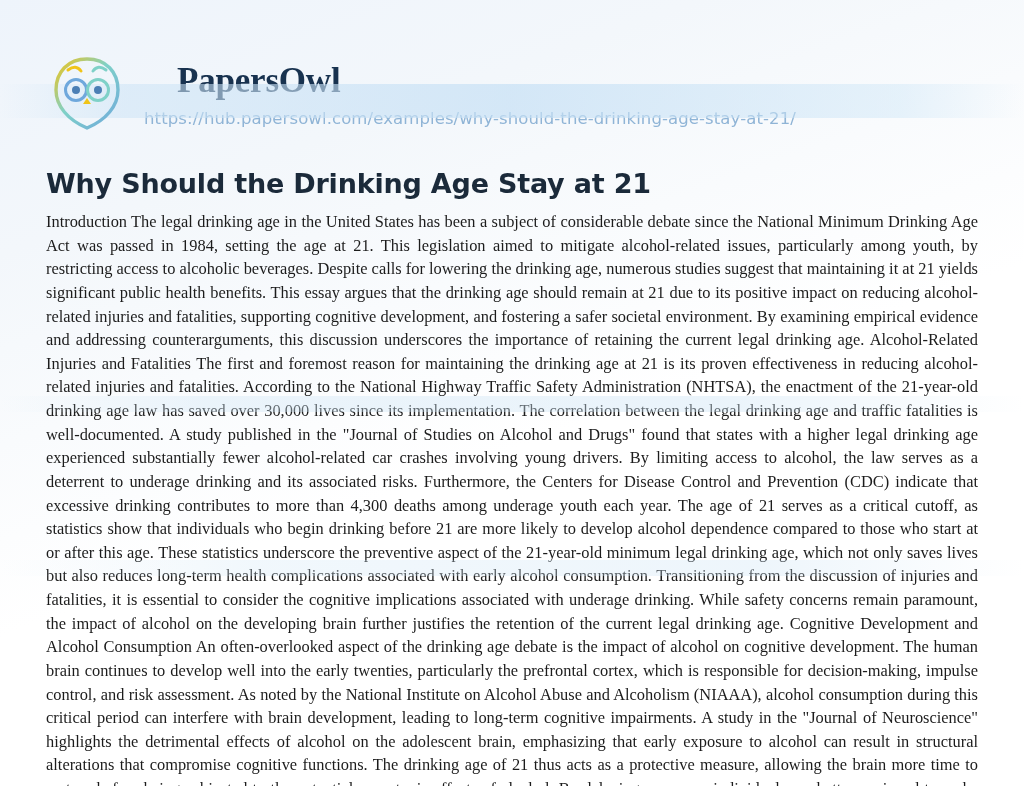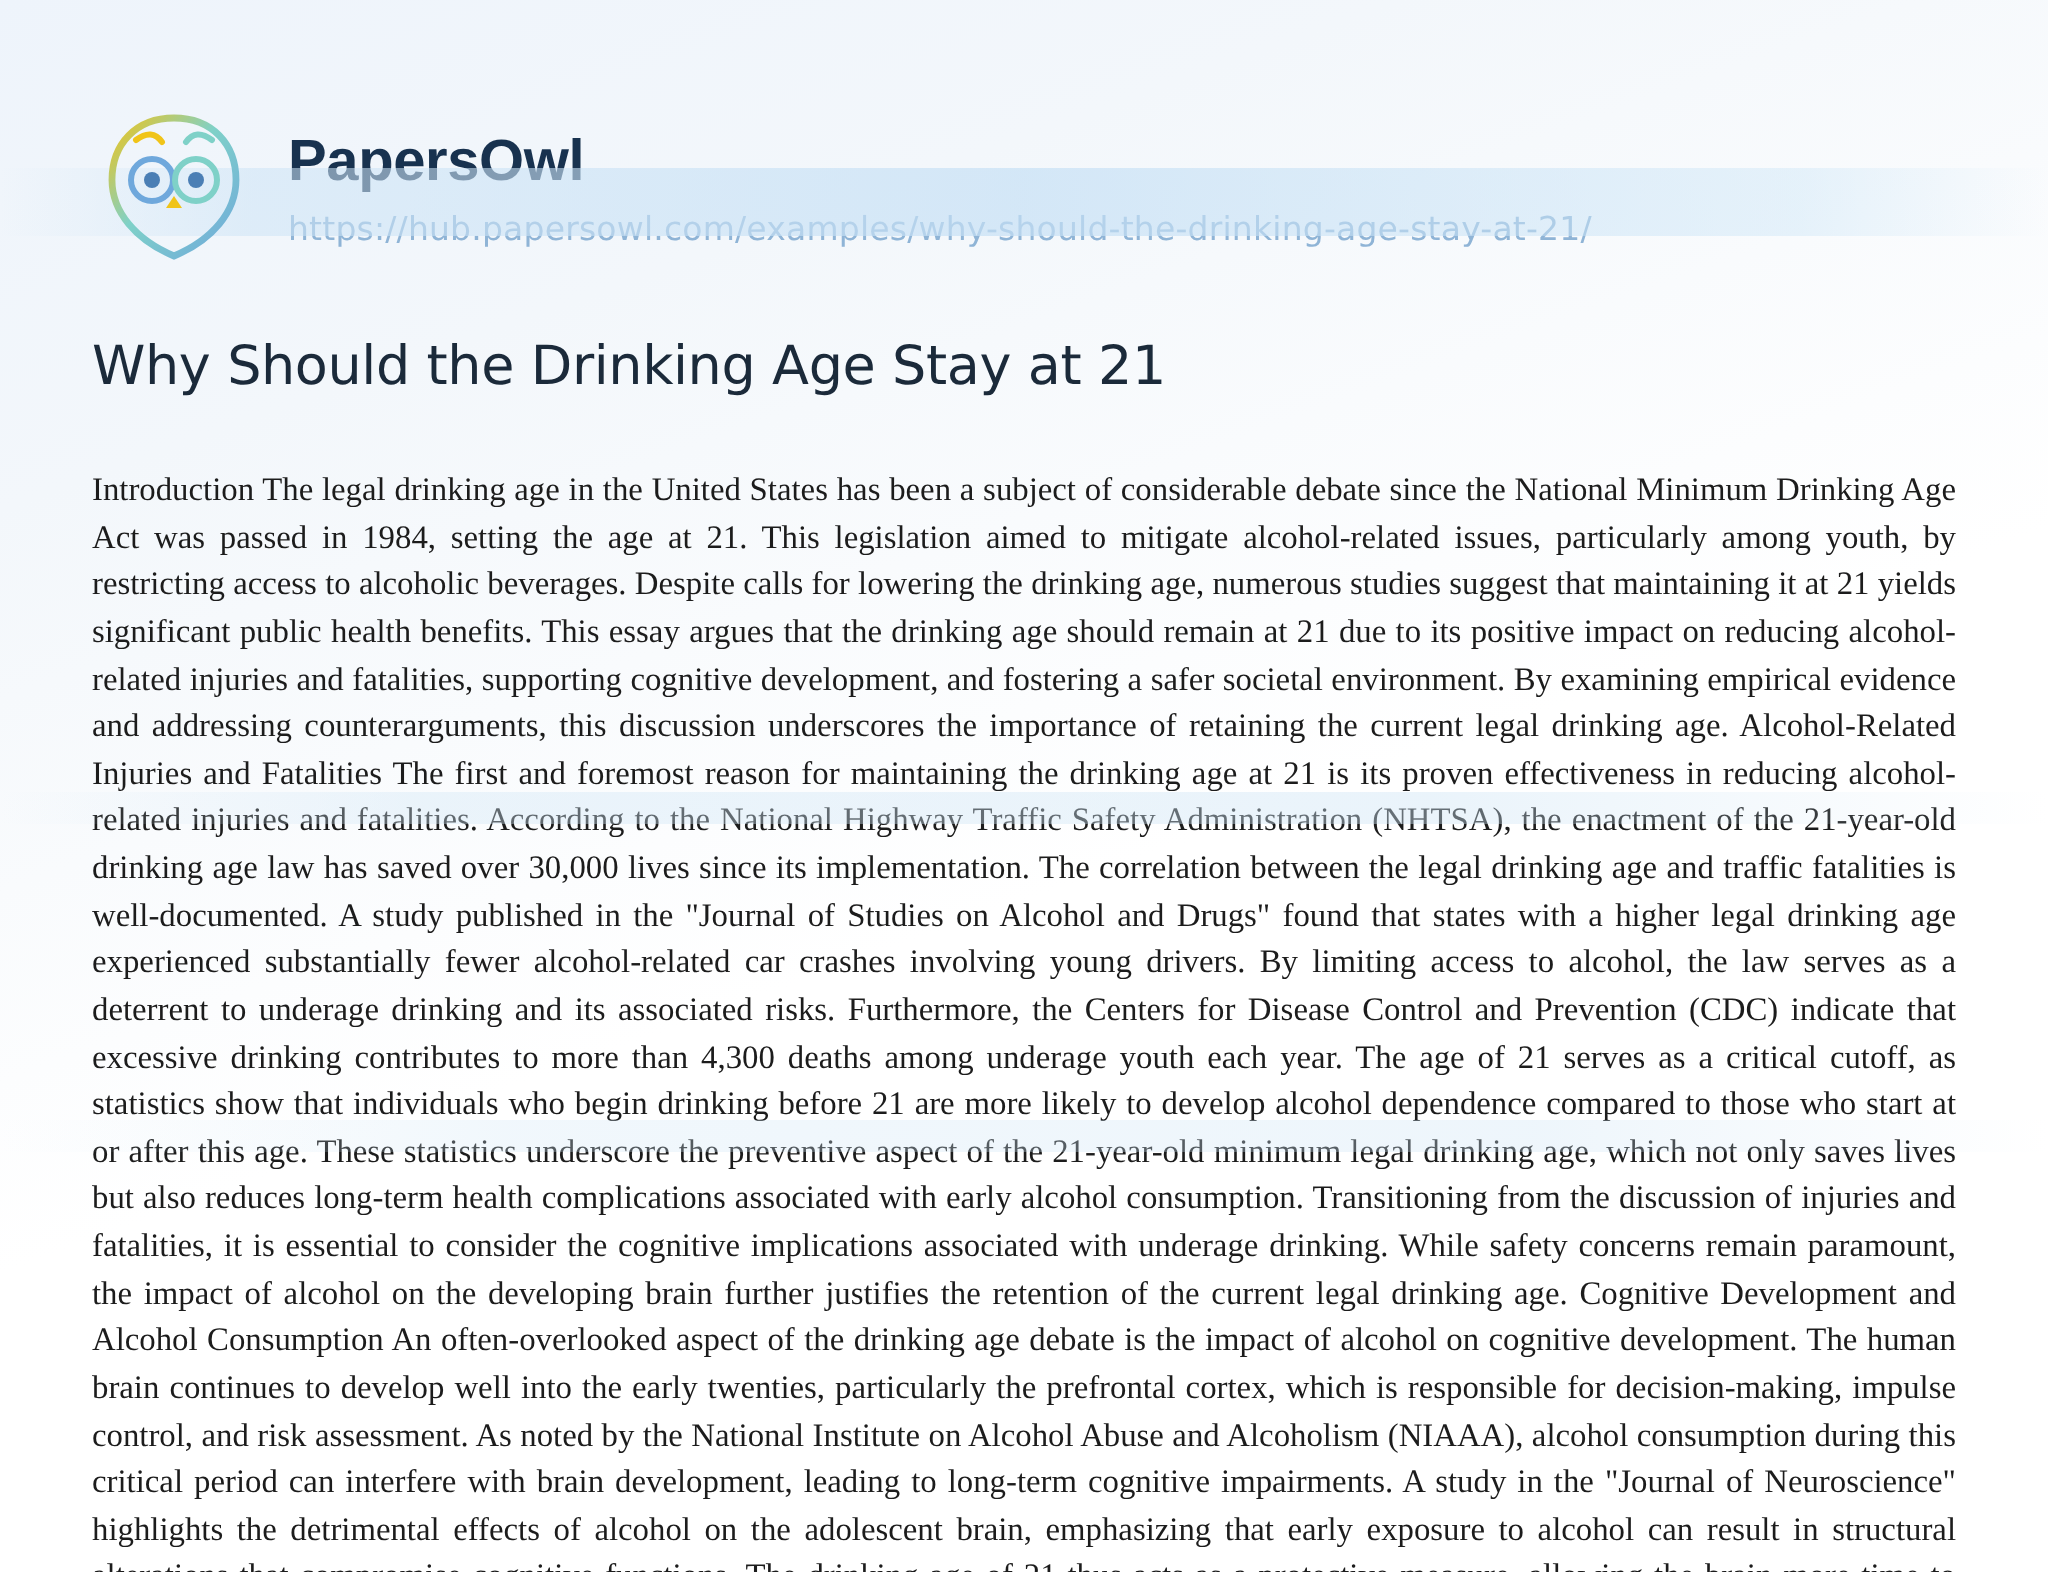--- a/index.html
+++ b/index.html
@@ -32,44 +32,45 @@
     flex: 0 0 82px;
     position: relative;
   }
   .brand-block {
     display: flex;
     flex-direction: column;
     justify-content: center;
     padding-top: 4px;
   }
   .brand-name {
-    font-family: Liberation Sans, sans-serif;
-    font-size: 29px;
+    font-family: Liberation Serif, serif;
+    font-size: 35px;
     font-weight: bold;
     color: #18324f;
     letter-spacing: -0.2px;
     line-height: 1.1;
+    margin-left: 33px;
   }
   .brand-url {
     font-family: "DejaVu Sans", sans-serif;
     font-size: 16.5px;
     color: #8fb4d6;
     margin-top: 8px;
     letter-spacing: 0.1px;
     white-space: nowrap;
   }
   .content {
     padding: 34px 46px 0 46px;
   }
   .doc-title {
     font-family: "DejaVu Sans", sans-serif;
     font-size: 27px;
-    font-weight: normal;
+    font-weight: bold;
     color: #1b2a3a;
-    margin: 0 0 34px 0;
+    margin: 0 0 11px 0;
     letter-spacing: -0.2px;
   }
   .doc-body {
     font-family: "Liberation Serif", serif;
     font-size: 16.4px;
     line-height: 1.44;
     color: #1c1c1c;
     text-align: justify;
     margin: 0;
     width: 932px;

